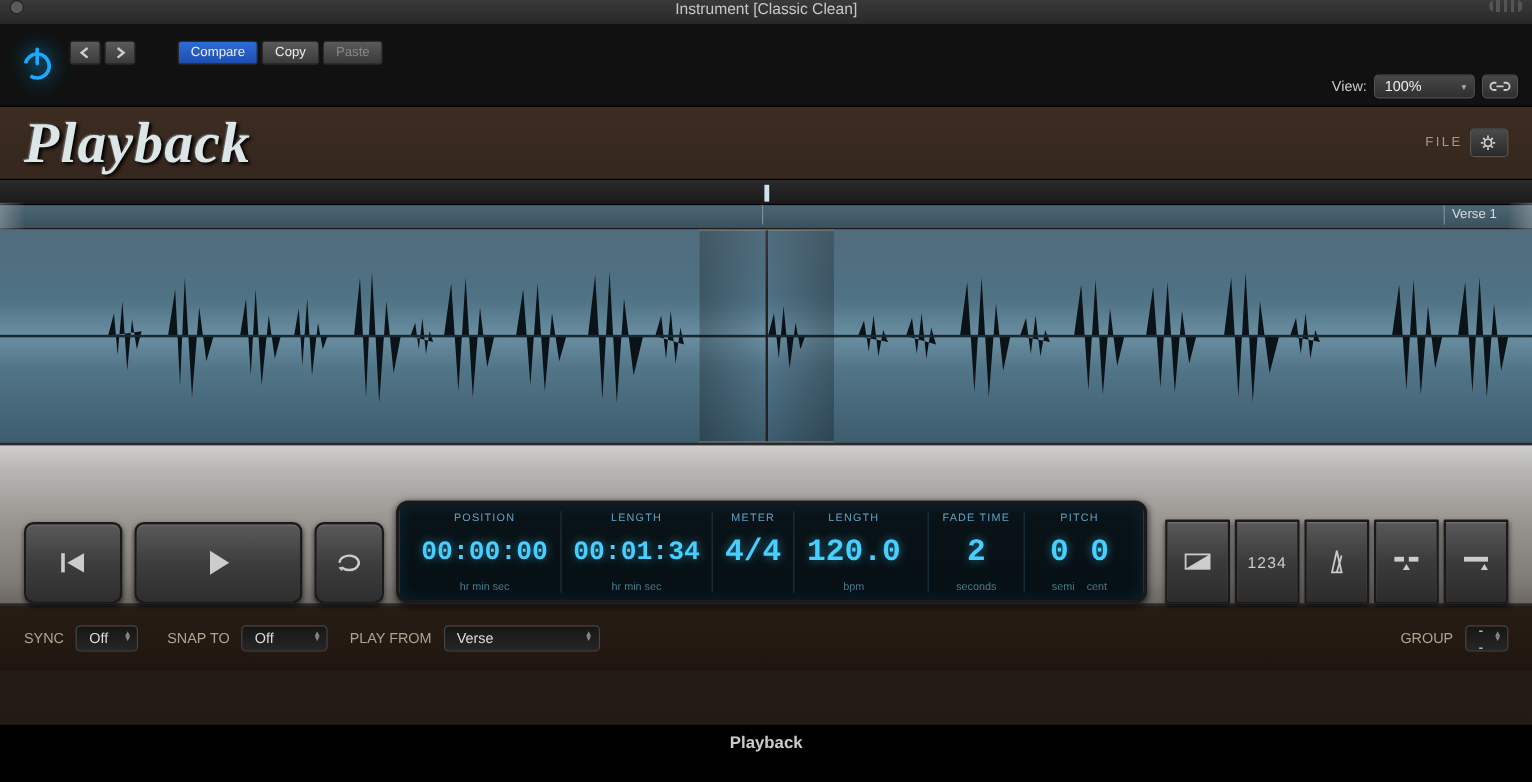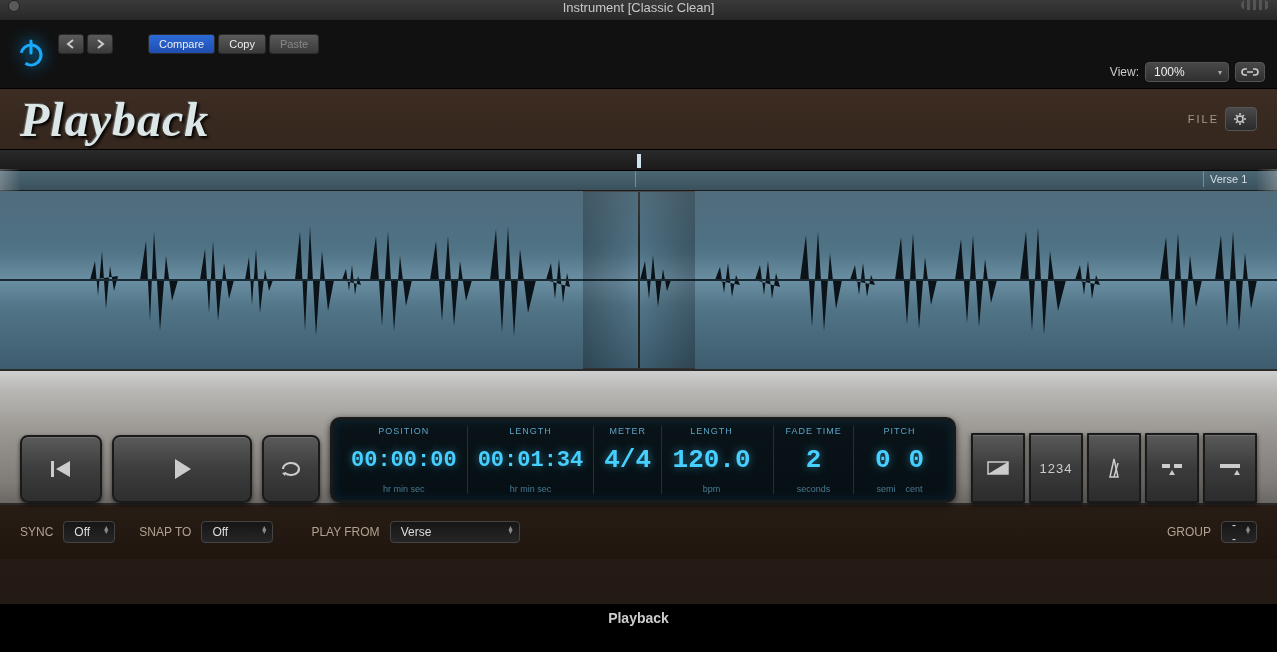--- a/index.html
+++ b/index.html
@@ -681,21 +681,21 @@
 
   <div class="bottom-bar">
     <span>SYNC</span>
     <div class="bdd sync">
       <span>Off</span>
     </div>
     <span style="margin-left:14px">SNAP TO</span>
     <div class="bdd snap">
       <span>Off</span>
     </div>
-    <span style="margin-left:28px">PLAY FROM</span>
+    <span style="margin-left:8px">PLAY FROM</span>
     <div class="bdd playfrom">
       <span>Verse</span>
     </div>
     <div class="spacer"></div>
     <span>GROUP</span>
     <div class="bdd group">
       <span>--</span>
     </div>
   </div>
 

